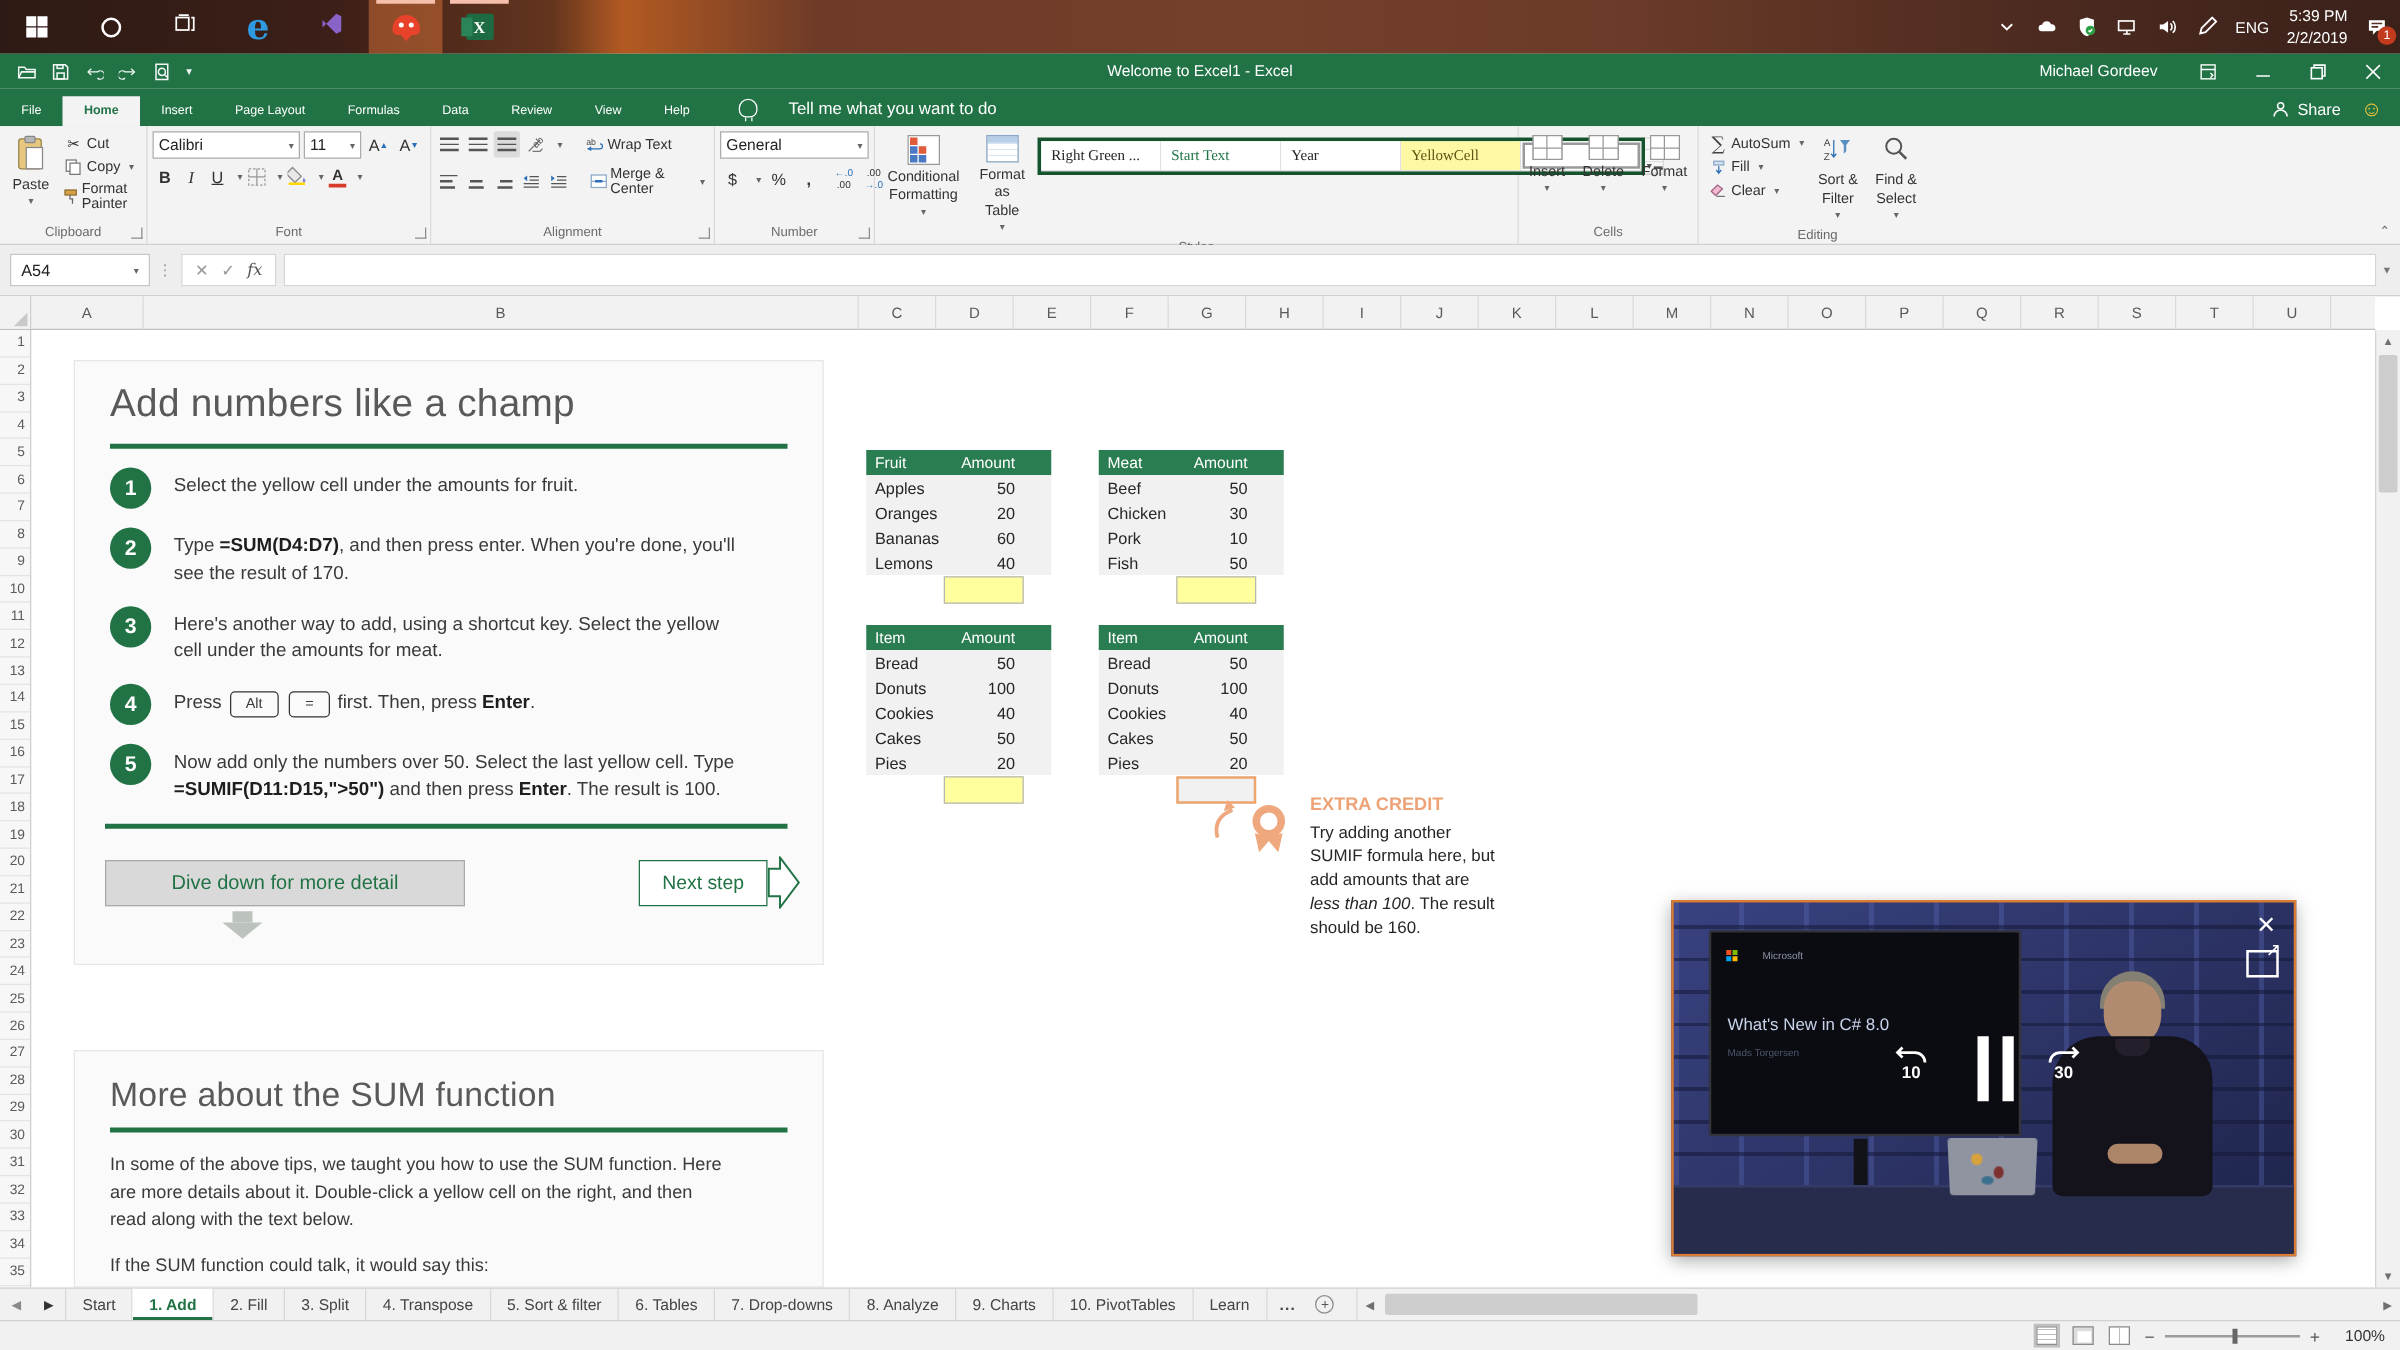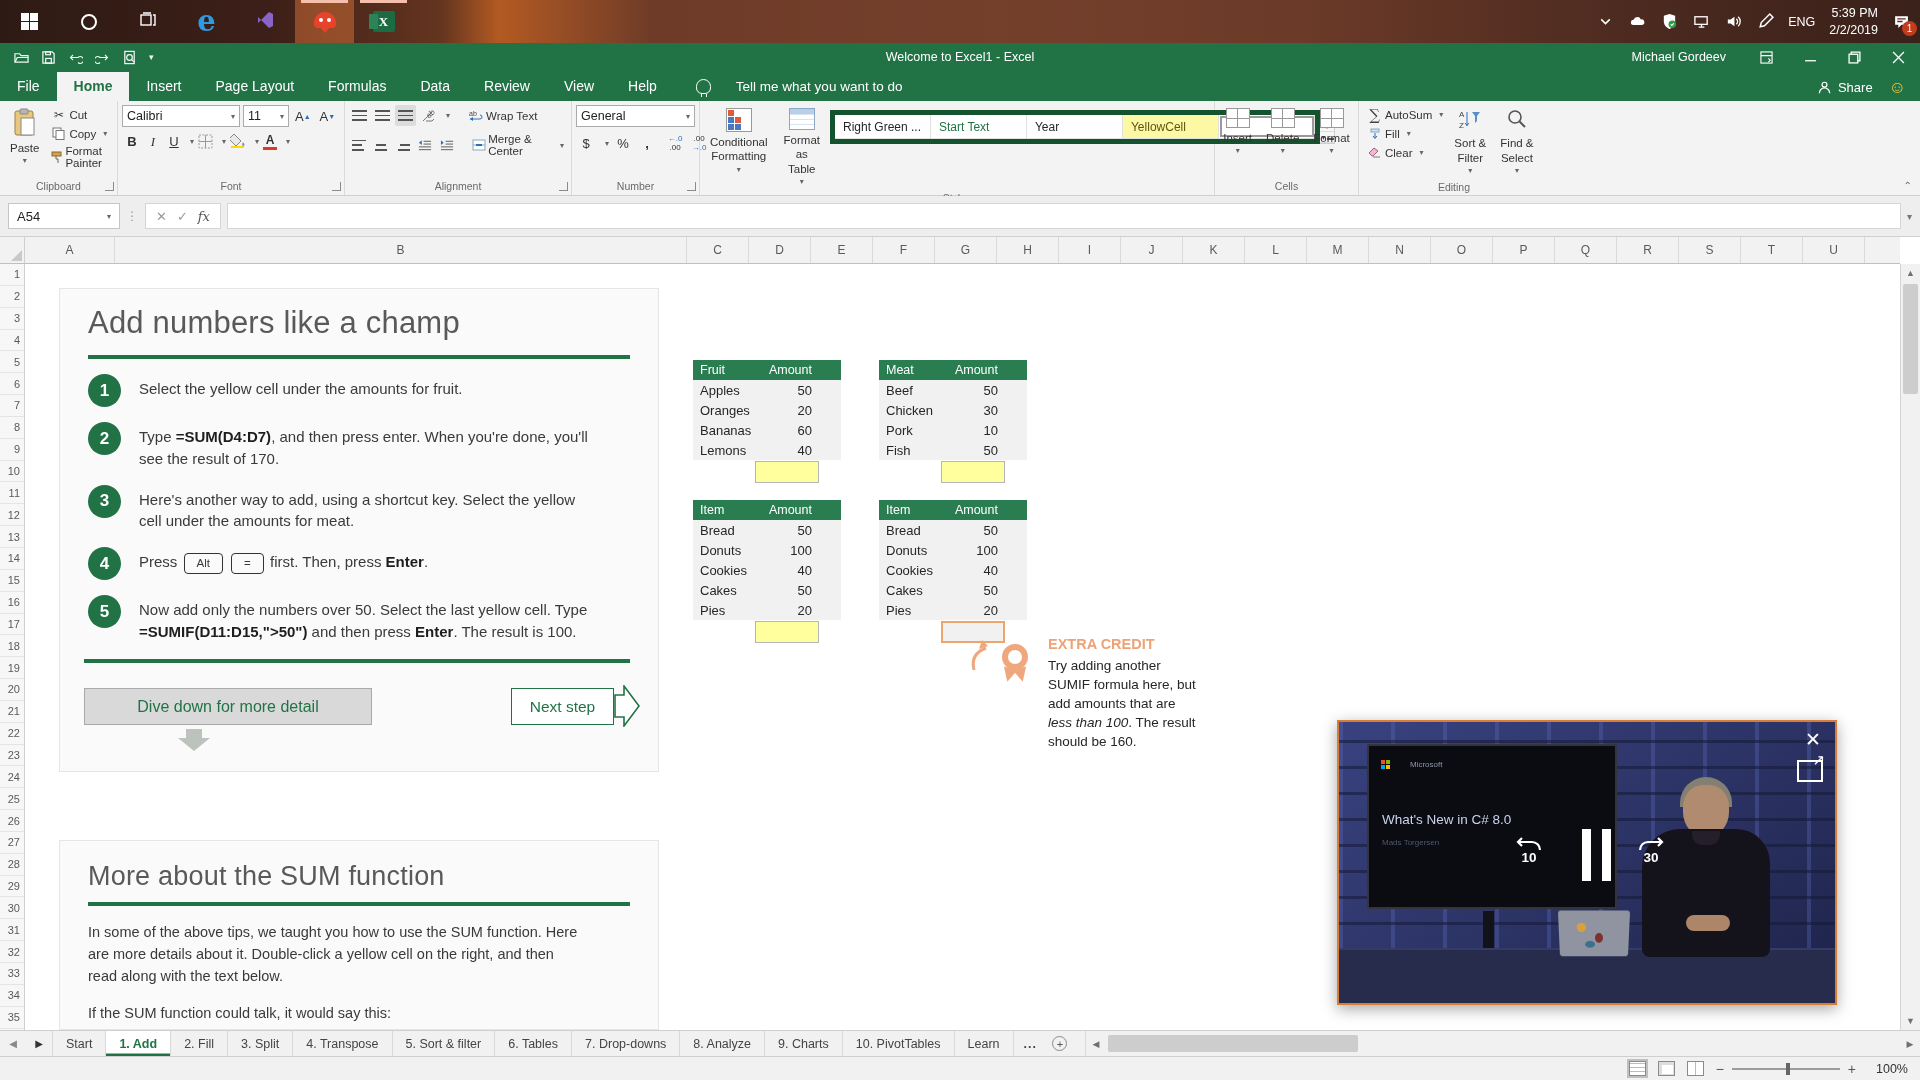--- a/index.html
+++ b/index.html
@@ -42,21 +42,21 @@
   .qat .q { color:#fff; font-size:13px; opacity:.95; cursor:pointer; display:flex; align-items:center; }
   .qat svg { width:15px; height:15px; stroke:#fff; fill:none; stroke-width:1.3; }
   #win-title { position:absolute; left:50%; transform:translateX(-50%); font-size:12.5px; }
   .tb-caption { margin-left:auto; display:flex; align-items:center; gap:0; height:100%; }
   #user-name { font-size:12.5px; margin-right:18px; }
   .cap-btn { width:44px; height:100%; display:flex; align-items:center; justify-content:center; font-size:13px; cursor:pointer; }
   .cap-btn svg { width:13px; height:13px; stroke:#fff; fill:none; stroke-width:1.2; }
 
   
   #tabrow { position:absolute; top:71px; left:0; width:1920px; height:30px; background:#217346; display:flex; align-items:flex-end; }
-  .rtab { color:#fff; font-size:14px; padding:6px 17px 7px; cursor:pointer; }
+  .rtab { color:#fff; font-size:10px; padding:6px 17px 7px; cursor:pointer; }
   .rtab.active { background:#f3f3f3; color:#217346; font-weight:700; }
   .tellme { display:flex; align-items:center; gap:25px; color:#fff; font-size:13.5px; margin-left:22px; padding-bottom:7px; cursor:text; }
   .bulb { width:15px; height:15px; border:1.5px solid #fff; border-radius:50% 50% 40% 40%; position:relative; }
   .bulb:after { content:""; position:absolute; left:4px; bottom:-4px; width:4px; height:3px; border-left:1.5px solid #fff; border-right:1.5px solid #fff; }
   .tabrow-right { margin-left:auto; display:flex; align-items:center; gap:16px; padding:0 14px 5px 0; color:#fff; }
   .share-w { display:flex; align-items:center; gap:6px; font-size:13px; cursor:pointer; }
   .share-w svg { width:15px; height:15px; stroke:#fff; fill:none; stroke-width:1.3; }
   .smiley { color:#f5c73a; font-size:17px; cursor:pointer; line-height:1; }
 
   
@@ -73,21 +73,21 @@
   .combo { background:#fff; border:1px solid #ababab; height:22px; display:flex; align-items:center; font-size:12.5px; color:#222; padding:4px 4px; justify-content:space-between; cursor:pointer; }
   .ca { color:#666; font-size:8px; margin-left:5px; }
   .fontbtns { display:flex; align-items:center; gap:1px; }
   .fbtn { min-width:20px; height:21px; display:flex; align-items:center; justify-content:center; font-size:13px; color:#333; padding:0 3px; cursor:pointer; border-radius:2px; }
   .bars { width:15px; height:11px; display:flex; flex-direction:column; justify-content:space-between; }
   .bars i { height:1.6px; background:#555; display:block; }
   .bars.l i:nth-child(2){ width:70%; } .bars.l i:nth-child(3){ width:85%; }
   .bars.c i { margin:0 auto; } .bars.c i:nth-child(2){ width:70%; } .bars.c i:nth-child(3){ width:85%; }
   .bars.r i { margin-left:auto; } .bars.r i:nth-child(2){ width:70%; } .bars.r i:nth-child(3){ width:85%; }
   .stylechip { width:96px; height:23px; font-size:12px; display:flex; align-items:center; padding:0 8px; border-right:1px solid #e0e0e0; cursor:pointer; white-space:nowrap; overflow:hidden; }
-  .gal { border:5px solid #14532d; background:#fff; }
+  .gal { border:3px solid #14532d; background:#fff;font-family:Liberation Serif, serif; }
   .galscroll { width:15px; border:1px solid #cfcfcf; border-left:none; display:flex; flex-direction:column; }
   .galscroll div { flex:1; display:flex; align-items:center; justify-content:center; font-size:7px; color:#555; border-bottom:1px solid #dcdcdc; cursor:pointer; background:#f7f7f7; }
   .cf-icon { width:26px; height:24px; display:grid; grid-template-columns:6px 6px 6px; grid-template-rows:6px 6px 6px; gap:1px; border:1px solid #999; padding:1px; background:#fff; }
   .grid-ic { width:26px; height:22px; border:1px solid #8aa7c6; background:
       linear-gradient(#b9cfe8 0 0) 0 0/100% 5px no-repeat,
       repeating-linear-gradient(0deg,#fff 0 4px,#d7e4f2 4px 5px),
       repeating-linear-gradient(90deg,transparent 0 7px,#d7e4f2 7px 8px); position:relative; }
   .cells-ic { width:24px; height:20px; display:grid; grid-template-columns:1fr 1fr; grid-template-rows:1fr 1fr; gap:1px; border:1px solid #999; background:#999; }
   .cells-ic span { background:#fff; }
   .sum { font-size:15px; color:#444; font-family:"DejaVu Serif", serif; }

